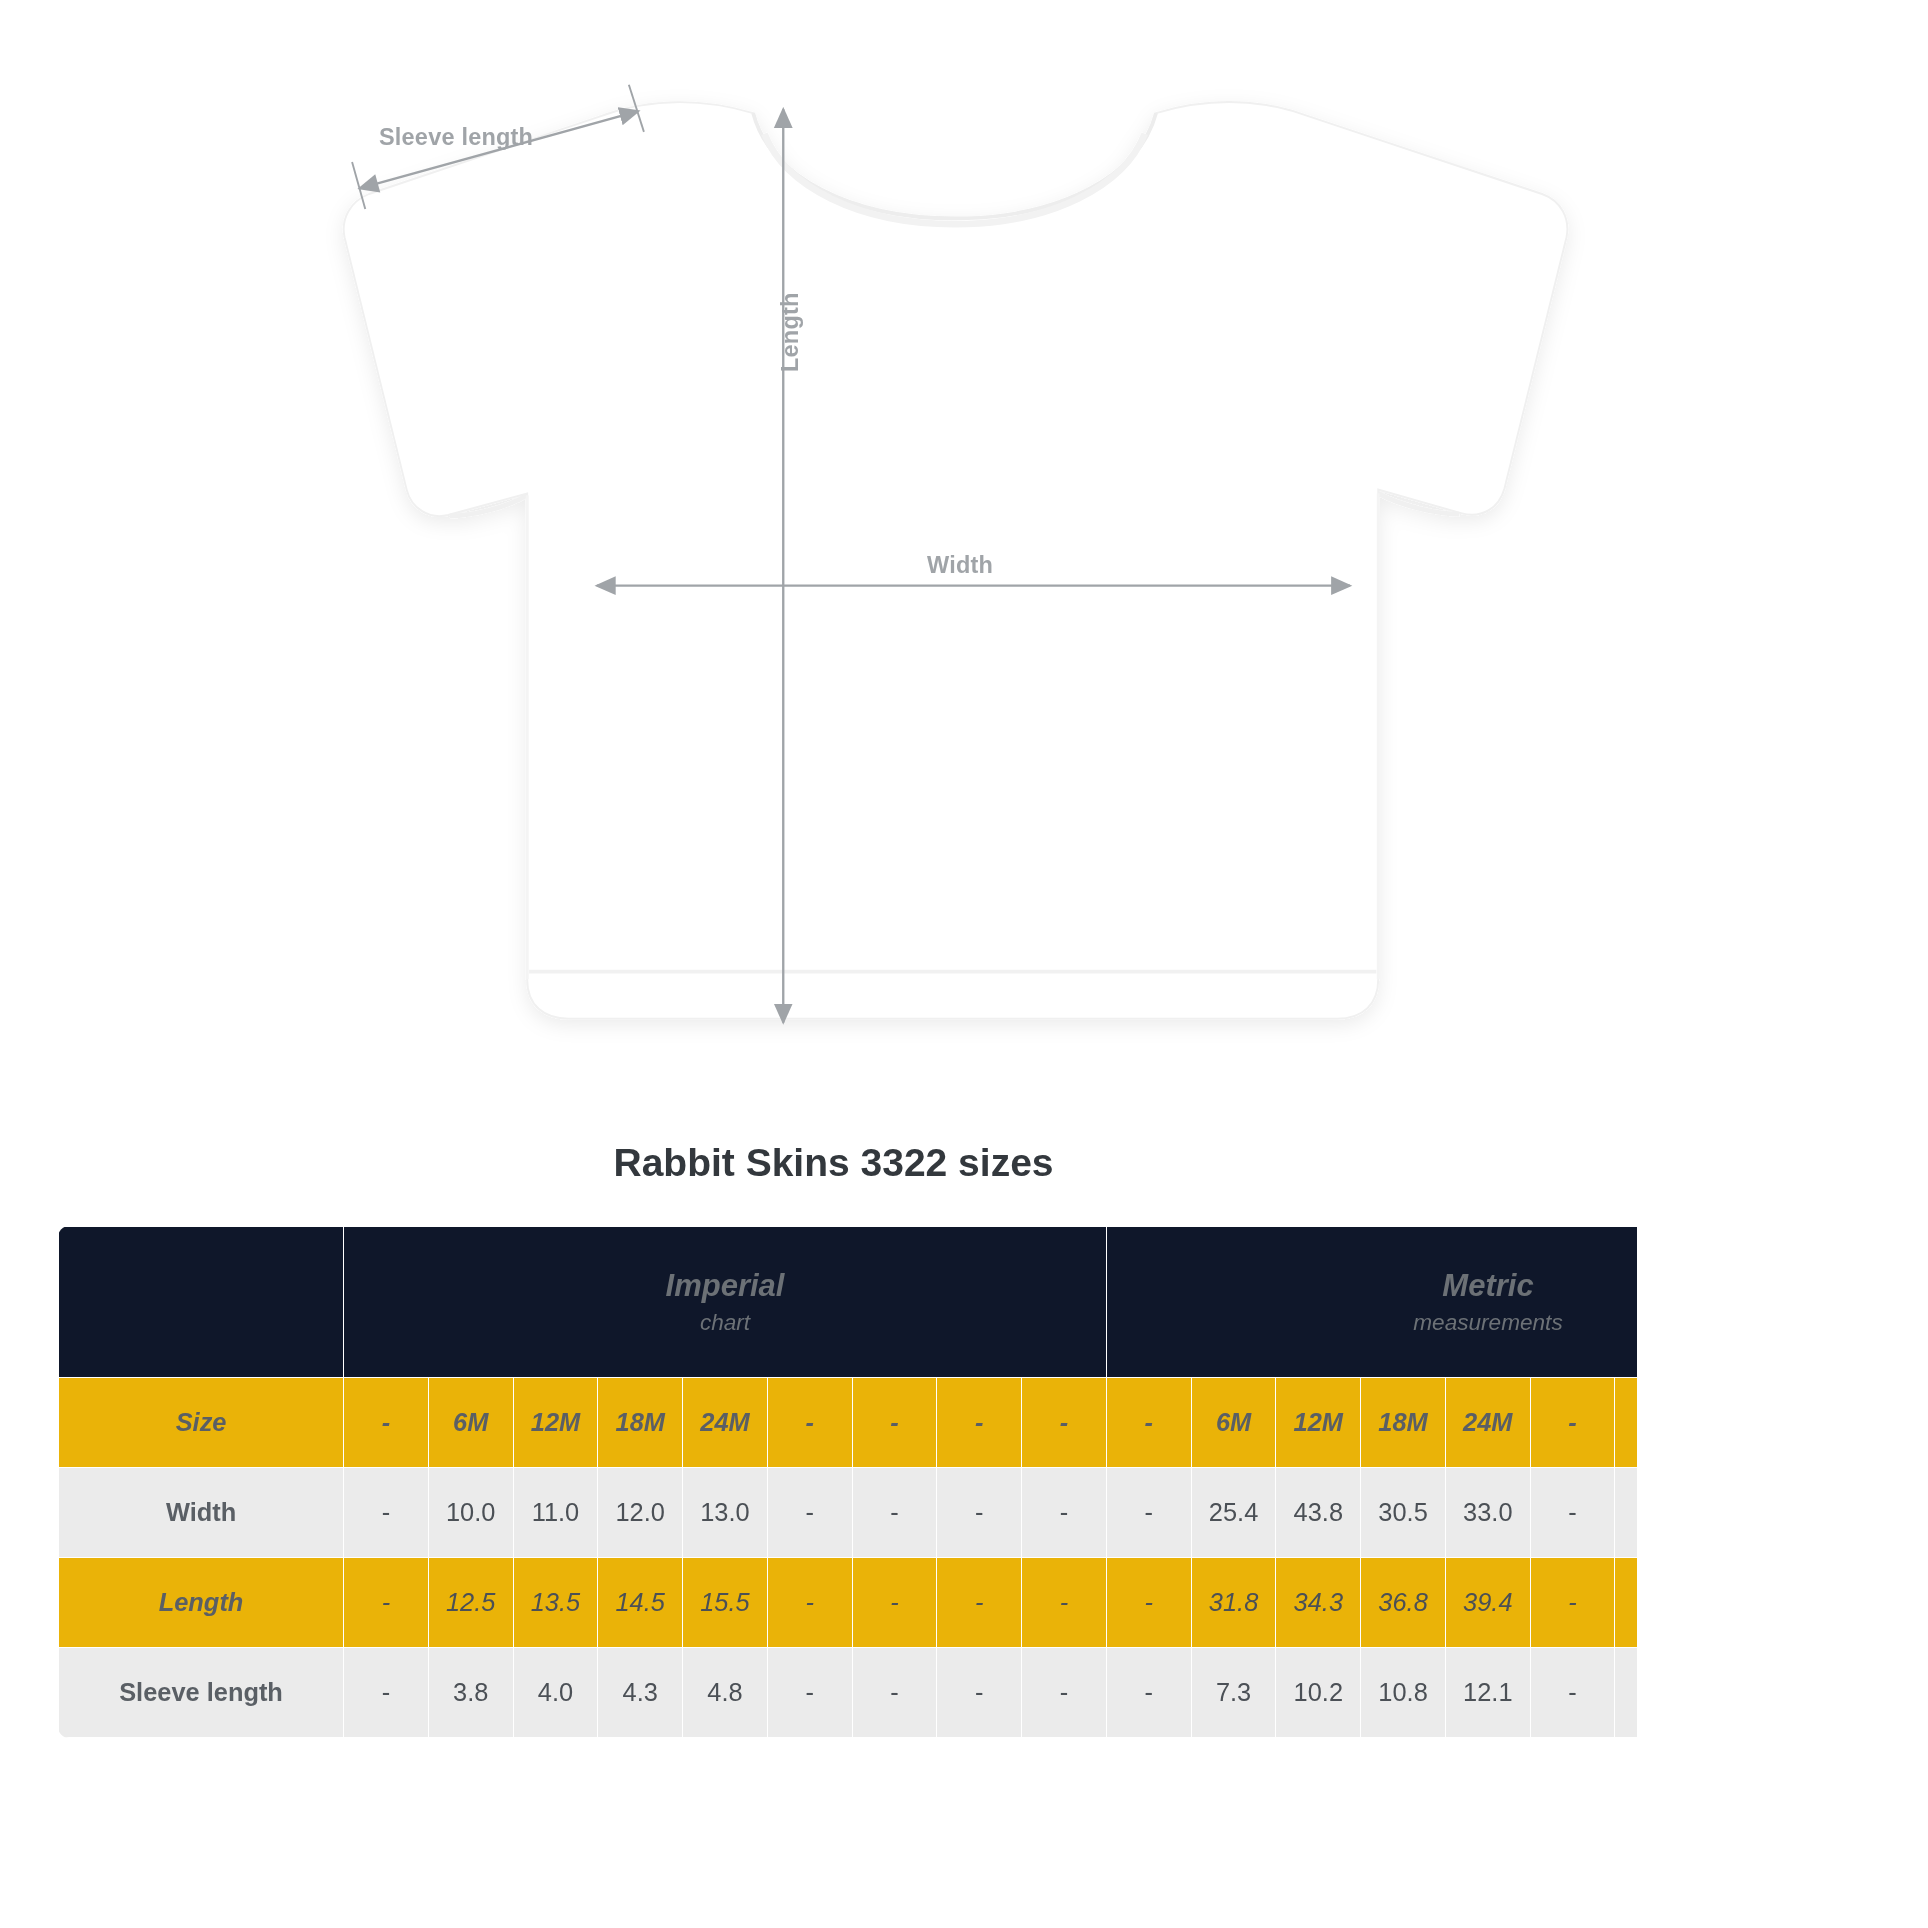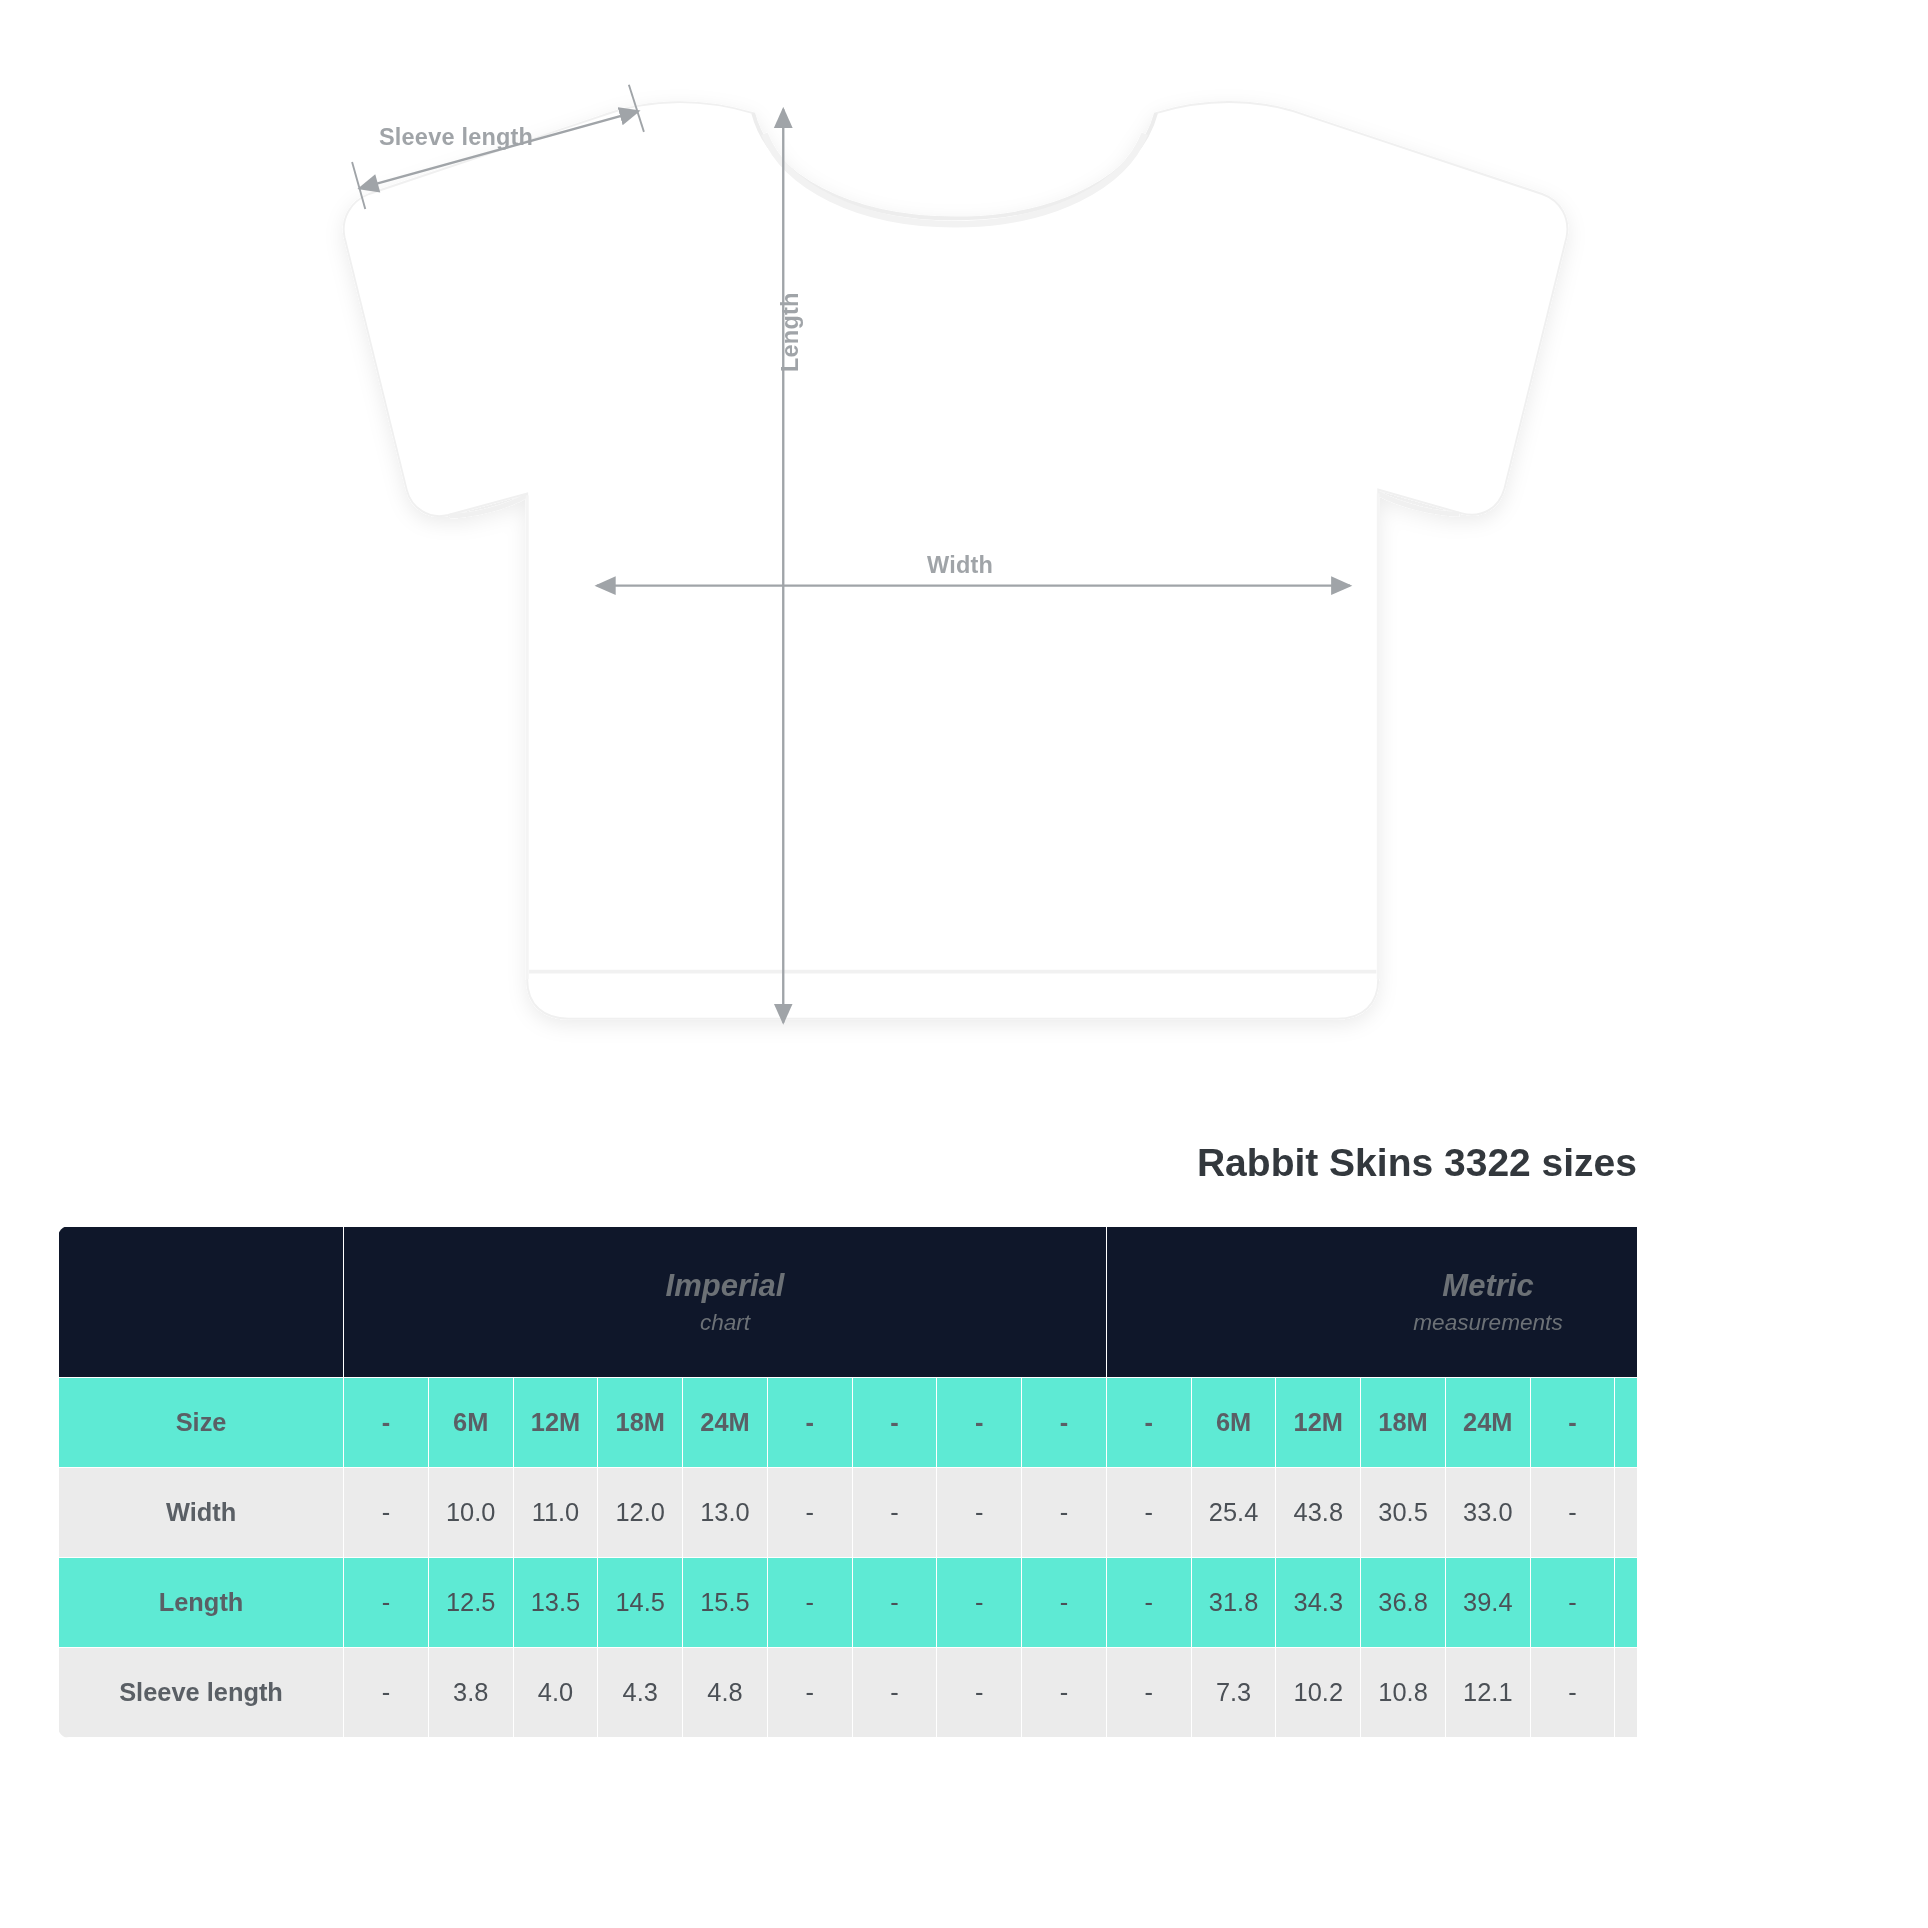--- a/index.html
+++ b/index.html
@@ -41,21 +41,21 @@
   .dim-label.width  { left: 927px; top: 552px; }
   .dim-label.length {
     left: 777px;
     top: 372px;
     transform: rotate(-90deg);
     transform-origin: left top;
   }
 
   
   .title-block {
-    text-align: right;
+    text-align: center;
     margin-top: 30px;
     padding-left: 30px;
   }
   .chart-title {
     font-size: 39px;
     font-weight: bold;
     color: #33383d;
     margin: 0 0 21px 0;
   }
   .chart-note {
@@ -92,21 +92,21 @@
     font-style: italic;
     color: #6c7176;
     line-height: 1.15;
   }
   .unit-sub {
     font-size: 22.6px;
     font-style: italic;
     color: #6c7176;
     padding-top: 5.6px;
   }
-  .row-white td { background: #5eead4; }
+  .row-white td { background: #eab308; font-style: italic; }
   .row-grey td { background: #ebebeb; }
   .rowhead {
     font-size: 25.4px;
     font-weight: bold;
     color: #5a5f65;
     height: 90px;
   }
   .cell {
     font-size: 25.4px;
     color: #4b5056;

